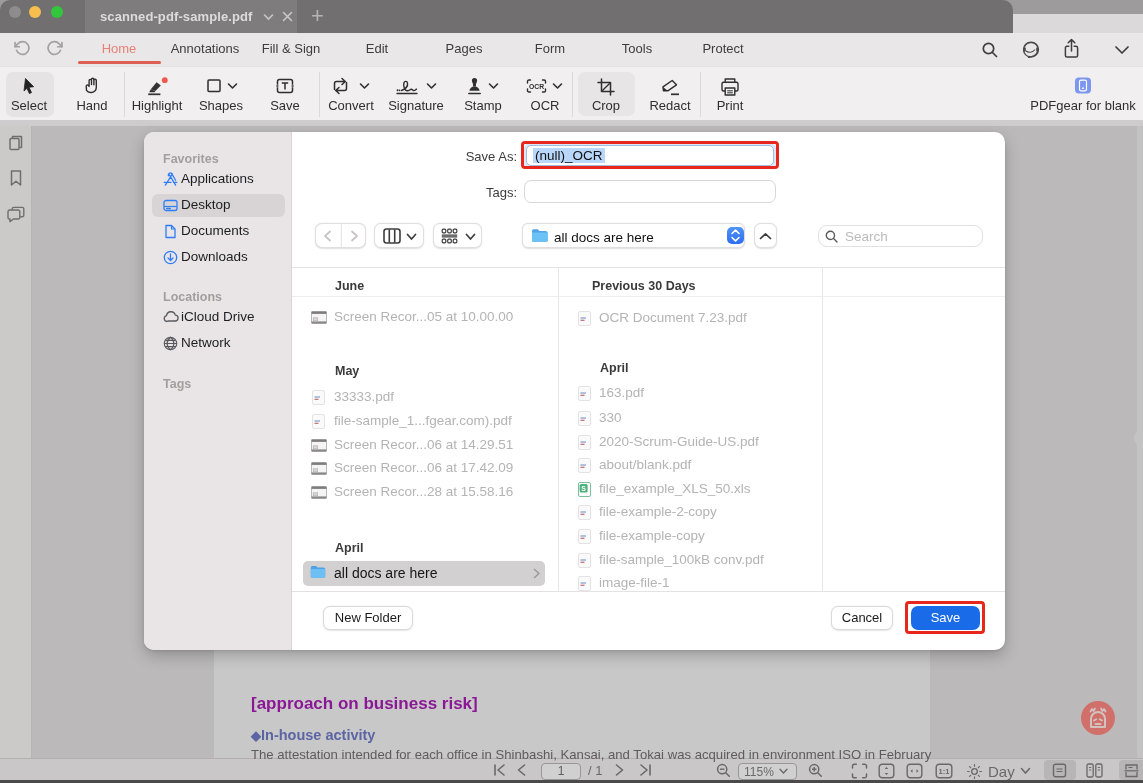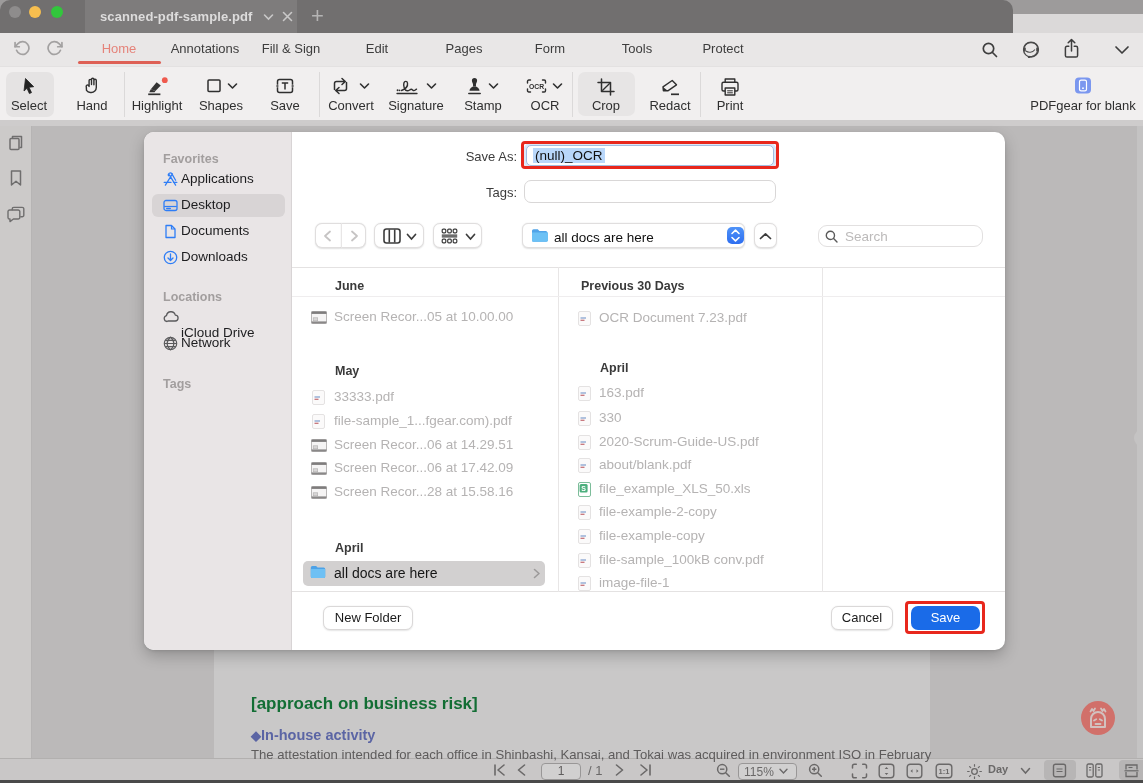--- a/index.html
+++ b/index.html
@@ -252,21 +252,21 @@
       <path d="M2.5 2 h9 v14 L7 12.2 2.5 16 Z" stroke="#828080" stroke-width="1.5" fill="none" stroke-linejoin="round"></path>
     </svg>
   <svg class="abs" style="left:6px;top:79px" width="20" height="19" viewBox="0 0 20 19">
       <path d="M6.2 4.8 V4 a1.6 1.6 0 0 1 1.6 -1.6 h8.4 a1.6 1.6 0 0 1 1.6 1.6 v6.2 a1.6 1.6 0 0 1 -1.6 1.6 h-1.4" stroke="#828080" stroke-width="1.4" fill="none" stroke-linecap="round"></path>
       <path d="M2 6.6 a1.6 1.6 0 0 1 1.6 -1.6 h8.6 a1.6 1.6 0 0 1 1.6 1.6 v5.8 a1.6 1.6 0 0 1 -1.6 1.6 H7.4 L4 16.6 v-2.6 h-0.4 a1.6 1.6 0 0 1 -1.6 -1.6 Z" stroke="#828080" stroke-width="1.4" fill="none" stroke-linejoin="round"></path>
     </svg>
 </div>
 <div id="rightstrip"></div>
 <div id="handle"></div>
 
-<div class="abs" style="left:251px;top:694px;font-size:17px;font-weight:700;color:#15803d;z-index:5;text-align:center;">[approach on business risk]</div>
+<div class="abs" style="left:251px;top:694px;font-size:17px;font-weight:700;color:#a21caf;z-index:5;text-align:center;">[approach on business risk]</div>
 <div class="abs" style="left:251px;top:727px;font-size:14.5px;font-weight:700;color:#6a76c0;z-index:5;"><span style="font-size:13px;">◆</span>In-house activity</div>
 <div class="abs" style="left:251px;top:747px;font-size:13.15px;color:#6e6c6c;z-index:5;white-space:nowrap;">The attestation intended for each office in Shinbashi, Kansai, and Tokai was acquired in environment ISO in February</div>
 
 <svg class="abs" style="left:1080px;top:700px;z-index:5" width="36" height="36" viewBox="0 0 36 36">
   <circle cx="18" cy="18" r="17" fill="#f5837c"></circle>
   <path d="M10.5 11.5 l1.5 -2.5 1.5 2 1.5 -2.5 M25.5 11.5 l-1.5 -2.5 -1.5 2 -1.5 -2.5" stroke="#f6e3e0" stroke-width="1.8" fill="none" stroke-linecap="round" stroke-linejoin="round"></path>
   <path d="M11 27 v-8 a7 7 0 0 1 14 0 v8 z" stroke="#f6e3e0" stroke-width="2" fill="none" stroke-linejoin="round"></path>
   <path d="M14 20.5 l2.2 -1.3 M22 20.5 l-2.2 -1.3" stroke="#f6e3e0" stroke-width="1.8" stroke-linecap="round"></path>
   <path d="M15.5 24 h5" stroke="#f6e3e0" stroke-width="1.8" stroke-linecap="round"></path>
 </svg>
@@ -318,21 +318,21 @@
       <rect x="1.2" y="1.2" width="15.6" height="13.6" rx="3" stroke="#7c7a7a" stroke-width="1.4" fill="none"></rect>
       <text x="9" y="11" font-size="7.5" font-weight="700" fill="#7c7a7a" text-anchor="middle" font-family="Liberation Sans">1:1</text>
     </svg>
 
   <svg class="sb" style="left:966px;top:4px" width="17" height="17" viewBox="0 0 17 17">
       <circle cx="8.5" cy="8.5" r="2.8" stroke="#7c7a7a" stroke-width="1.3" fill="none"></circle>
       <g stroke="#7c7a7a" stroke-width="1.2" stroke-linecap="round">
         <path d="M8.5 1.6 v1.6 M8.5 13.8 v1.6 M1.6 8.5 h1.6 M13.8 8.5 h1.6 M3.6 3.6 l1.1 1.1 M12.3 12.3 l1.1 1.1 M13.4 3.6 l-1.1 1.1 M4.7 12.3 l-1.1 1.1"></path>
       </g>
     </svg>
-  <div class="sb" style="left:988px;top:4px;font-size:11px;font-weight:bold;">Day</div>
+  <div class="sb" style="left:988px;top:4px;font-size:15px;">Day</div>
   <svg class="sb" style="left:1020px;top:8px" width="11" height="8" viewBox="0 0 11 8">
       <path d="M1.5 1.5 L5.5 6 L9.5 1.5" stroke="#7c7a7a" stroke-width="1.5" fill="none" stroke-linecap="round"></path>
     </svg>
 
   <div class="sb" style="left:1044px;top:1px;width:32px;height:20px;background:rgba(120,118,118,0.18);border-radius:4px;"></div>
   <svg class="sb" style="left:1052px;top:4px" width="15" height="15" viewBox="0 0 15 15">
       <rect x="1.5" y="1.2" width="12" height="12.6" rx="2" stroke="#7c7a7a" stroke-width="1.4" fill="none"></rect>
       <path d="M4.5 6 h6 M4.5 8.5 h6" stroke="#7c7a7a" stroke-width="1.2"></path>
     </svg>
   <svg class="sb" style="left:1086px;top:4px" width="17" height="15" viewBox="0 0 17 15">
@@ -374,21 +374,21 @@
     <svg class="sbicon" style="top:118px" width="15" height="15" viewBox="0 0 15 15">
         <circle cx="7.5" cy="7.5" r="6.2" stroke="#2e7df6" stroke-width="1.3" fill="none"></circle>
         <path d="M7.5 4 v6 M5 8 l2.5 2.5 L10 8" stroke="#2e7df6" stroke-width="1.3" fill="none" stroke-linecap="round" stroke-linejoin="round"></path>
       </svg>
     <div class="sbitem" style="top:117px;">Downloads</div>
 
     <div class="sbhead" style="top:158px;">Locations</div>
     <svg class="sbicon" style="top:179px" width="16" height="13" viewBox="0 0 16 13">
         <path d="M4 10.5 a3 3 0 0 1 -0.5 -5.9 a4.5 4.5 0 0 1 8.8 -0.5 a2.8 2.8 0 0 1 -0.4 5.9 h-7 z" stroke="#5a5a5c" stroke-width="1.3" fill="none" stroke-linejoin="round"></path>
       </svg>
-    <div class="sbitem" style="top:193px;">iCloud Drive</div>
+    <div class="sbitem" style="top:177px;">iCloud Drive</div>
     <svg class="sbicon" style="top:204px" width="15" height="15" viewBox="0 0 15 15">
         <circle cx="7.5" cy="7.5" r="6.2" stroke="#5a5a5c" stroke-width="1.2" fill="none"></circle>
         <path d="M7.5 1.3 c-2.2 1.7 -3.4 3.8 -3.4 6.2 s1.2 4.5 3.4 6.2 c2.2 -1.7 3.4 -3.8 3.4 -6.2 s-1.2 -4.5 -3.4 -6.2 Z M1.4 7.5 h12.2 M2.2 4.4 h10.6 M2.2 10.6 h10.6" stroke="#5a5a5c" stroke-width="1.1" fill="none"></path>
       </svg>
     <div class="sbitem" style="top:203px;">Network</div>
 
     <div class="sbhead" style="top:245px;">Tags</div>
   </div>
 
   <div class="dlabel" style="left:253px;top:17px;width:120px;">Save As:</div>
@@ -455,21 +455,21 @@
       <path d="M8.6 8.6 L12 12" stroke="#5a5a5a" stroke-width="1.4" stroke-linecap="round"></path>
     </svg>
   <div class="abs" style="left:701px;top:97px;font-size:13.5px;color:#bcbaba;">Search</div>
 
   <div class="abs" style="left:148px;top:135px;width:713px;height:325px;border-top:1px solid #e4e2e2;border-bottom:1px solid #e4e2e2;"></div>
   <div class="abs" style="left:414px;top:135px;width:1px;height:325px;background:#e8e6e6;"></div>
   <div class="abs" style="left:678px;top:135px;width:1px;height:325px;background:#e8e6e6;"></div>
   <div class="abs" style="left:148px;top:164px;width:713px;height:1px;background:#efedee;"></div>
 
   <div class="colhead" style="left:191px;top:147px;">June</div>
-  <div class="colhead" style="left:437px;top:147px;text-align:right;">Previous 30 Days</div>
+  <div class="colhead" style="left:448px;top:147px;text-align:right;">Previous 30 Days</div>
 
   <div id="listitems" style="position:absolute;left:0;top:0;width:861px;height:460px;overflow:hidden;">
 <svg class="ficon" style="left:167px;top:179px" width="16" height="13" viewBox="0 0 16 13">
         <rect x="0.5" y="0.5" width="15" height="12" rx="1" fill="#f5f4f4" stroke="#b9b7b7"></rect>
         <rect x="0.5" y="0.5" width="15" height="2.4" fill="#7e7c7c"></rect>
         <rect x="0.5" y="10.4" width="15" height="2.1" fill="#8a8888"></rect>
         <rect x="2.2" y="6.8" width="4.5" height="3" fill="#d8d6d6" stroke="#aeacac" stroke-width="0.6"></rect>
       </svg>
 <div class="frow" style="left:190px;top:177px;">Screen Recor...05 at 10.00.00</div>
 <div class="colhead" style="left:191px;top:231.5px;">May</div>

